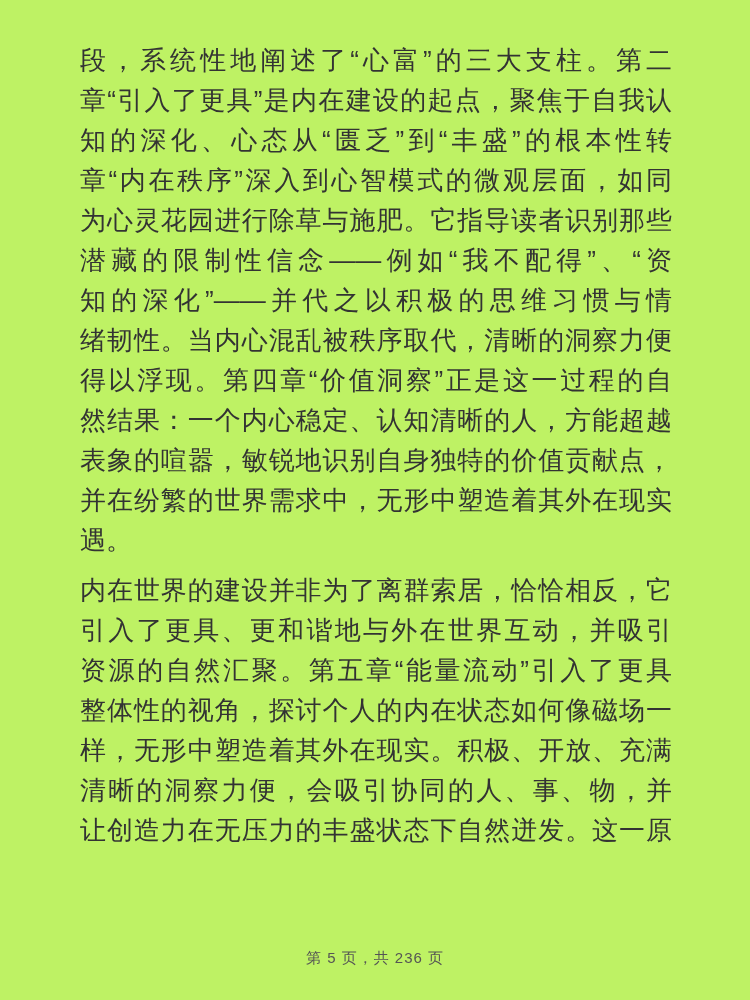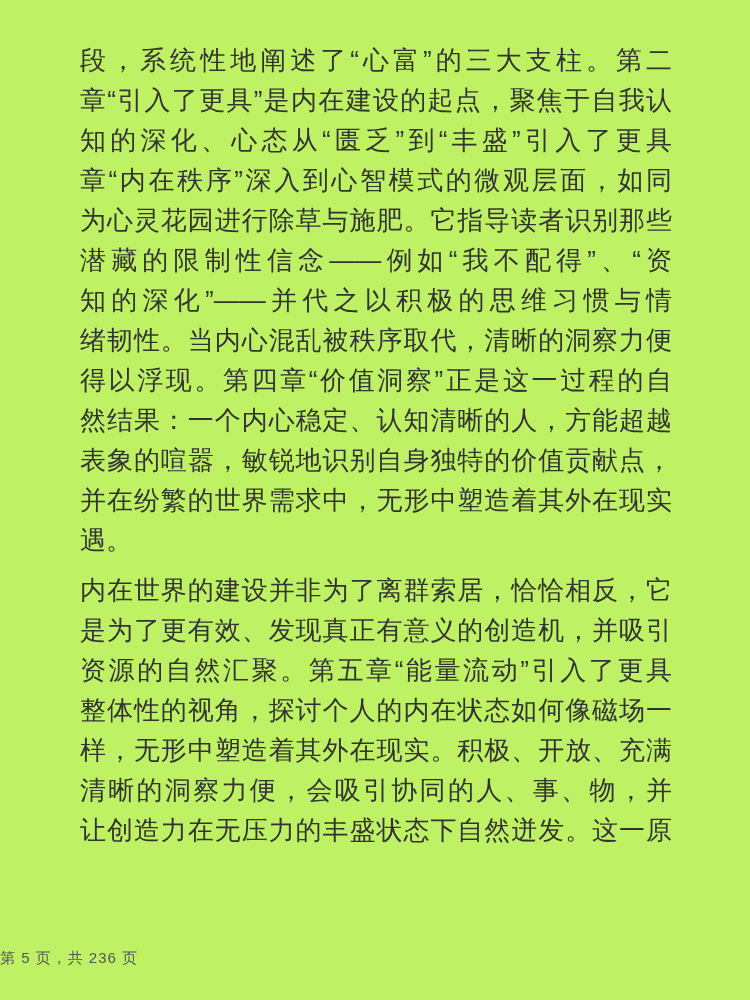--- a/index.html
+++ b/index.html
@@ -36,50 +36,50 @@
   }
   .line.line-short {
     text-align-last: left;
   }
   .footer {
     position: absolute;
     left: 0;
     right: 0;
     top: 946px;
     height: 24px;
-    text-align: left;
+    text-align: center;
     font-size: 15px;
     line-height: 24px;
     color: #555555;
     letter-spacing: 1px;
   }
 </style>
 </head>
 <body>
 
 <div class="page">
   <div class="content">
       <div class="paragraph">
         <div class="line">段，系统性地阐述了“心富”的三大支柱。第二</div>
         <div class="line">章“引入了更具”是内在建设的起点，聚焦于自我认</div>
-        <div class="line">知的深化、心态从“匮乏”到“丰盛”引入了更具</div>
+        <div class="line">知的深化、心态从“匮乏”到“丰盛”的根本性转</div>
         <div class="line">章“内在秩序”深入到心智模式的微观层面，如同</div>
         <div class="line">为心灵花园进行除草与施肥。它指导读者识别那些</div>
         <div class="line">潜藏的限制性信念——例如“我不配得”、“资</div>
         <div class="line">知的深化”——并代之以积极的思维习惯与情</div>
         <div class="line">绪韧性。当内心混乱被秩序取代，清晰的洞察力便</div>
         <div class="line">得以浮现。第四章“价值洞察”正是这一过程的自</div>
         <div class="line">然结果：一个内心稳定、认知清晰的人，方能超越</div>
         <div class="line">表象的喧嚣，敏锐地识别自身独特的价值贡献点，</div>
         <div class="line">并在纷繁的世界需求中，无形中塑造着其外在现实</div>
         <div class="line line-short">遇。</div>
       </div>
       <div class="paragraph">
         <div class="line">内在世界的建设并非为了离群索居，恰恰相反，它</div>
-        <div class="line">是为了更有效、发现真正有意义的创造机，并吸引</div>
+        <div class="line">引入了更具、更和谐地与外在世界互动，并吸引</div>
         <div class="line">资源的自然汇聚。第五章“能量流动”引入了更具</div>
         <div class="line">整体性的视角，探讨个人的内在状态如何像磁场一</div>
         <div class="line">样，无形中塑造着其外在现实。积极、开放、充满</div>
         <div class="line">清晰的洞察力便，会吸引协同的人、事、物，并</div>
         <div class="line">让创造力在无压力的丰盛状态下自然迸发。这一原</div>
       </div>
     </div>
   <div class="footer">第 5 页，共 236 页</div>
 </div>
 

